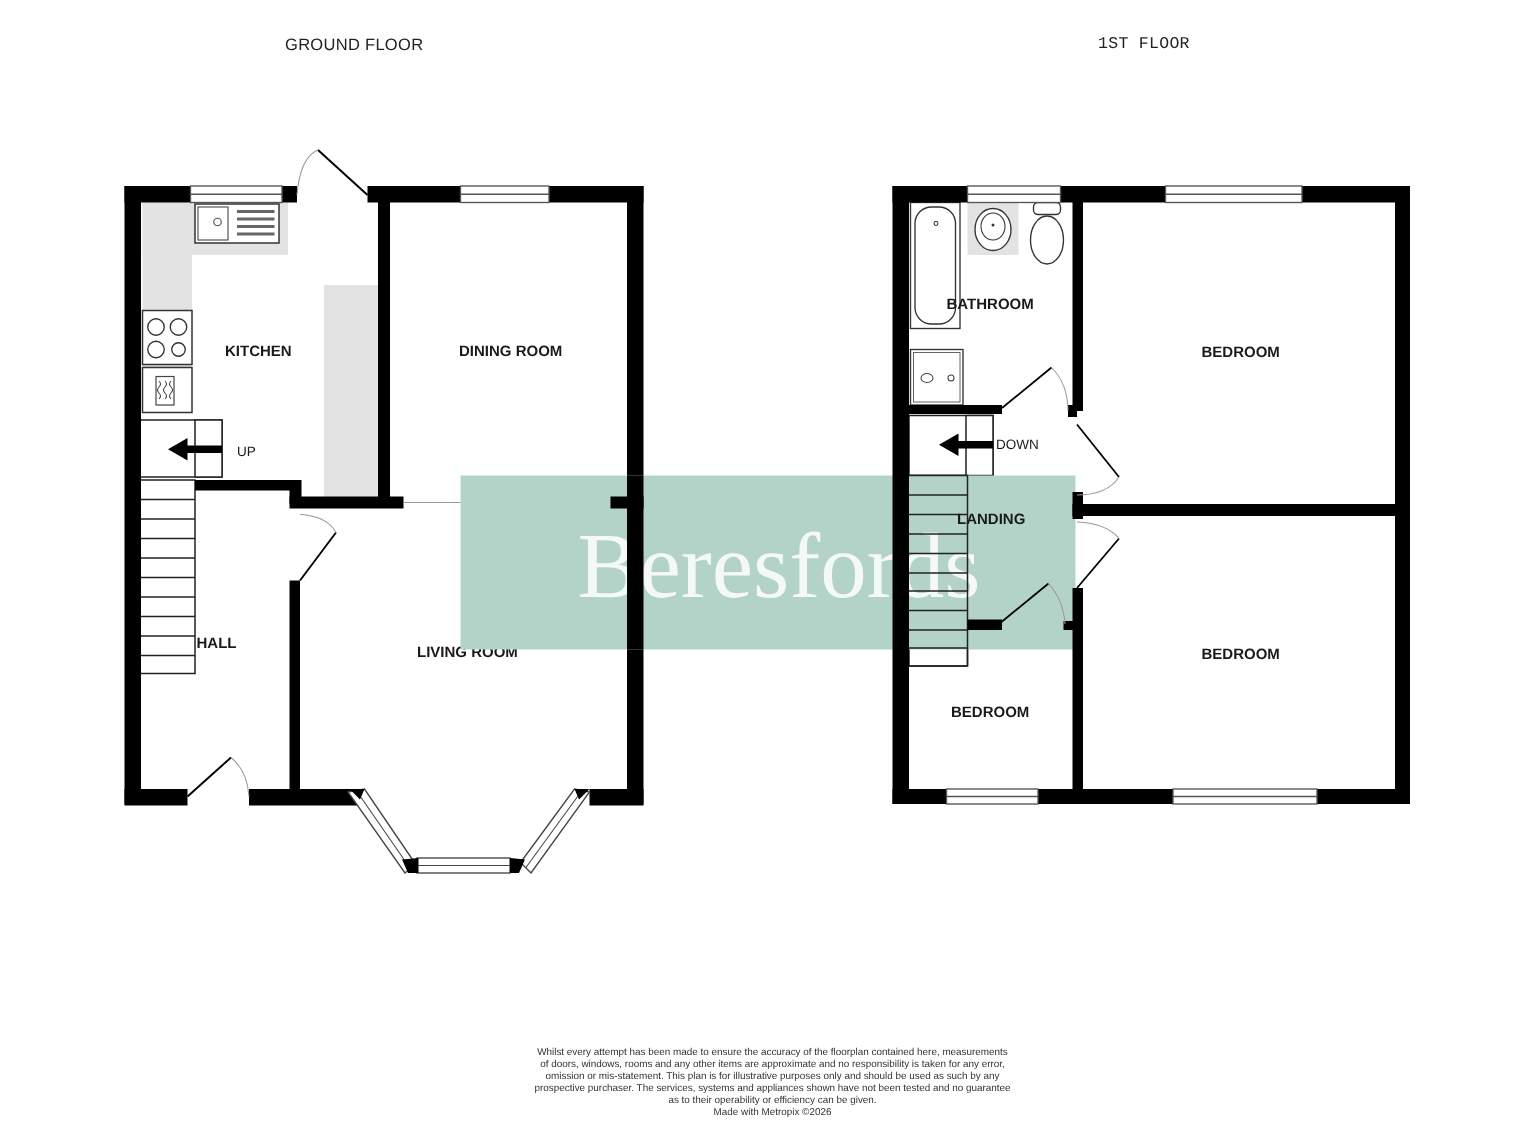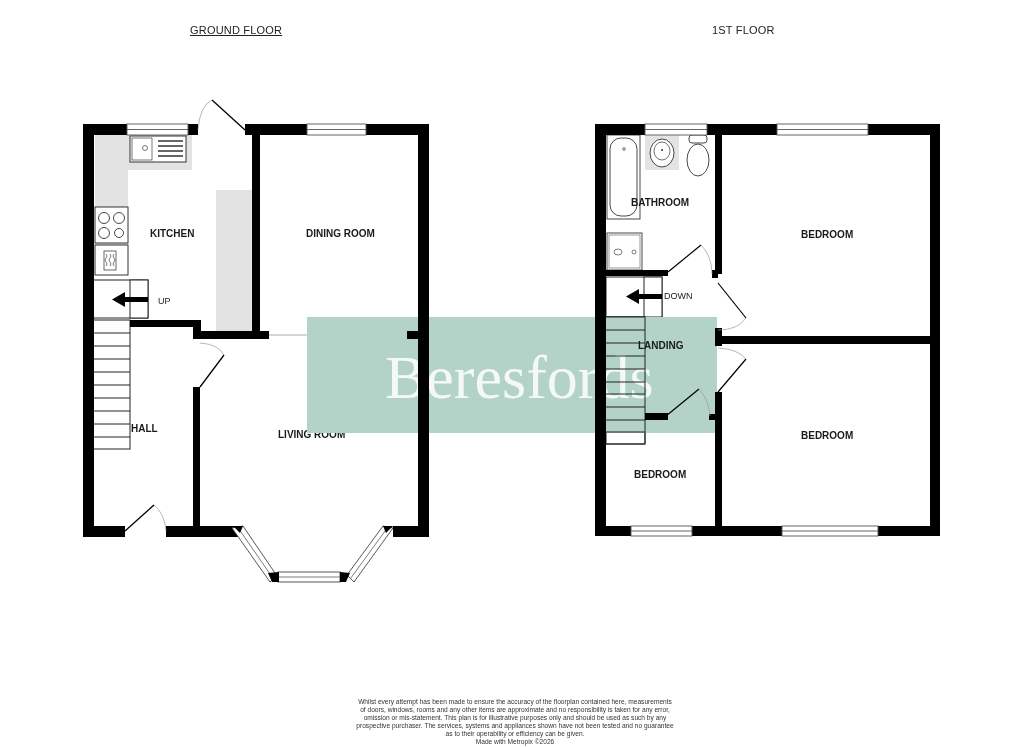--- a/index.html
+++ b/index.html
@@ -1,19 +1,19 @@
 <!DOCTYPE html>
 <html><head>
   <meta charset="utf-8">
   <style>
     html, body { margin: 0; padding: 0; background: #ffffff; }
     body { width: 1024px; height: 747px; position: relative; overflow: hidden; font-family: "Liberation Sans", sans-serif; }
     .floor-title { position: absolute; top: 24px; font-size: 11px; color: #222; letter-spacing: 0.2px; }
-    #title-ground { left: 190px; text-decoration: underline; }
-    #title-first { left: 712px; }
+    #title-ground { left: 190px; }
+    #title-first { left: 732px; font-family: Liberation Mono, monospace; }
     svg.plan { position: absolute; left: 0; top: 0; }
     .room-label { font-family: "Liberation Sans", sans-serif; font-weight: bold; font-size: 10px; fill: #1a1a1a; }
     .stair-label { font-family: "Liberation Sans", sans-serif; font-size: 9px; fill: #1a1a1a; }
     .watermark-text { font-family: "Liberation Serif", serif; font-size: 62px; fill: #ffffff; fill-opacity: 0.85; }
     .disclaimer { position: absolute; left: 330px; top: 698px; width: 370px; text-align: center; font-size: 6.6px; line-height: 8px; color: #333; }
     .disclaimer span { display: block; }
   </style>
 </head>
 <body>
 

